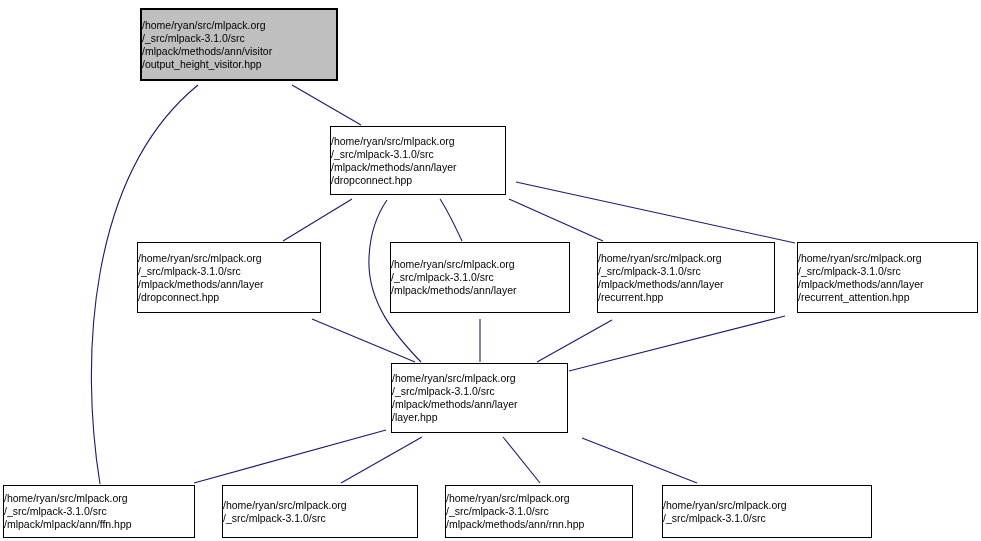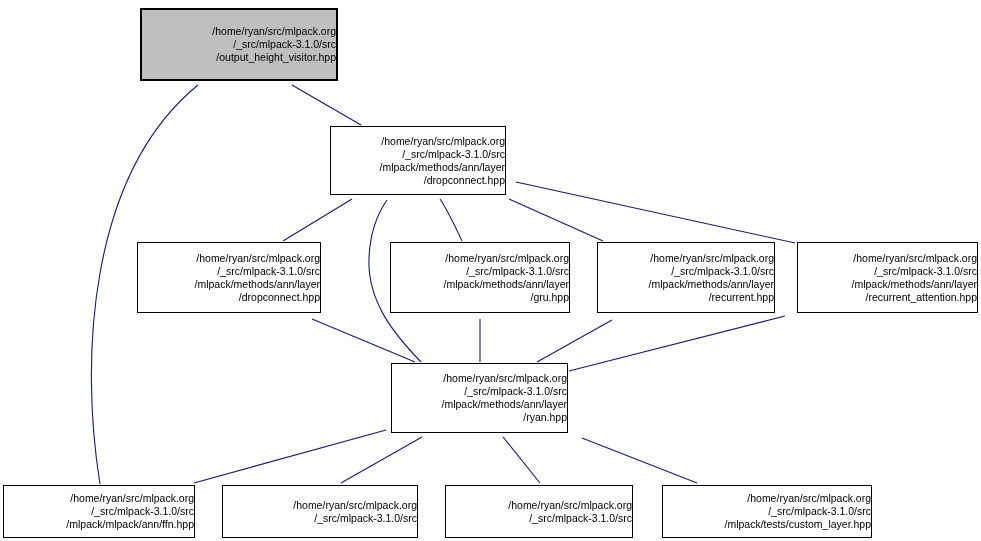--- a/index.html
+++ b/index.html
@@ -27,21 +27,21 @@
     stroke-width: 1.1;
   }
   .node {
     position: absolute;
     box-sizing: border-box;
     background: #ffffff;
     border: 1px solid #000000;
     color: #000000;
     font-size: 10.5px;
     line-height: 13px;
-    text-align: right;
+    text-align: left;
     display: flex;
     flex-direction: column;
     justify-content: center;
     cursor: pointer;
     white-space: nowrap;
   }
   .node.highlight {
     background: #bfbfbf;
     border-width: 2px;
   }
@@ -72,69 +72,69 @@
       <path d="M 569,371 L 785,316" stroke="#191970" marker-end="url(#arrowhead)"></path>
       <path d="M 194,483 L 386,430" stroke="#191970" marker-end="url(#arrowhead)"></path>
       <path d="M 341,483 L 422,437" stroke="#191970" marker-end="url(#arrowhead)"></path>
       <path d="M 540,483 L 503,437" stroke="#191970" marker-end="url(#arrowhead)"></path>
       <path d="M 697,483 L 582,438" stroke="#191970" marker-end="url(#arrowhead)"></path>
     </svg>
 
 <div class="node highlight" style="left: 140px; top: 8px; width: 198px; height: 73px;">
       <span>/home/ryan/src/mlpack.org</span>
       <span>/_src/mlpack-3.1.0/src</span>
+      <span>/mlpack/methods/ann/visitor</span>
       <span>/output_height_visitor.hpp</span>
     </div>
     <div class="node" style="left: 330px; top: 126px; width: 176px; height: 69px;">
       <span>/home/ryan/src/mlpack.org</span>
       <span>/_src/mlpack-3.1.0/src</span>
       <span>/mlpack/methods/ann/layer</span>
       <span>/dropconnect.hpp</span>
     </div>
     <div class="node" style="left: 137px; top: 242px; width: 184px; height: 71px;">
       <span>/home/ryan/src/mlpack.org</span>
       <span>/_src/mlpack-3.1.0/src</span>
       <span>/mlpack/methods/ann/layer</span>
       <span>/dropconnect.hpp</span>
     </div>
     <div class="node" style="left: 390px; top: 242px; width: 180px; height: 71px;">
       <span>/home/ryan/src/mlpack.org</span>
       <span>/_src/mlpack-3.1.0/src</span>
       <span>/mlpack/methods/ann/layer</span>
-      <span>/gru.hpp</span>
     </div>
     <div class="node" style="left: 597px; top: 242px; width: 178px; height: 71px;">
       <span>/home/ryan/src/mlpack.org</span>
       <span>/_src/mlpack-3.1.0/src</span>
       <span>/mlpack/methods/ann/layer</span>
       <span>/recurrent.hpp</span>
     </div>
     <div class="node" style="left: 797px; top: 242px; width: 181px; height: 71px;">
       <span>/home/ryan/src/mlpack.org</span>
       <span>/_src/mlpack-3.1.0/src</span>
       <span>/mlpack/methods/ann/layer</span>
       <span>/recurrent_attention.hpp</span>
     </div>
     <div class="node" style="left: 391px; top: 363px; width: 177px; height: 70px;">
       <span>/home/ryan/src/mlpack.org</span>
       <span>/_src/mlpack-3.1.0/src</span>
       <span>/mlpack/methods/ann/layer</span>
-      <span>/ryan.hpp</span>
+      <span>/layer.hpp</span>
     </div>
     <div class="node" style="left: 3px; top: 485px; width: 192px; height: 53px;">
       <span>/home/ryan/src/mlpack.org</span>
       <span>/_src/mlpack-3.1.0/src</span>
       <span>/mlpack/mlpack/ann/ffn.hpp</span>
     </div>
     <div class="node" style="left: 222px; top: 485px; width: 196px; height: 53px;">
       <span>/home/ryan/src/mlpack.org</span>
       <span>/_src/mlpack-3.1.0/src</span>
     </div>
     <div class="node" style="left: 445px; top: 485px; width: 188px; height: 53px;">
       <span>/home/ryan/src/mlpack.org</span>
       <span>/_src/mlpack-3.1.0/src</span>
+      <span>/mlpack/methods/ann/rnn.hpp</span>
     </div>
     <div class="node" style="left: 662px; top: 485px; width: 210px; height: 53px;">
       <span>/home/ryan/src/mlpack.org</span>
       <span>/_src/mlpack-3.1.0/src</span>
-      <span>/mlpack/tests/custom_layer.hpp</span>
     </div>
   </div>
 
 </body></html>

